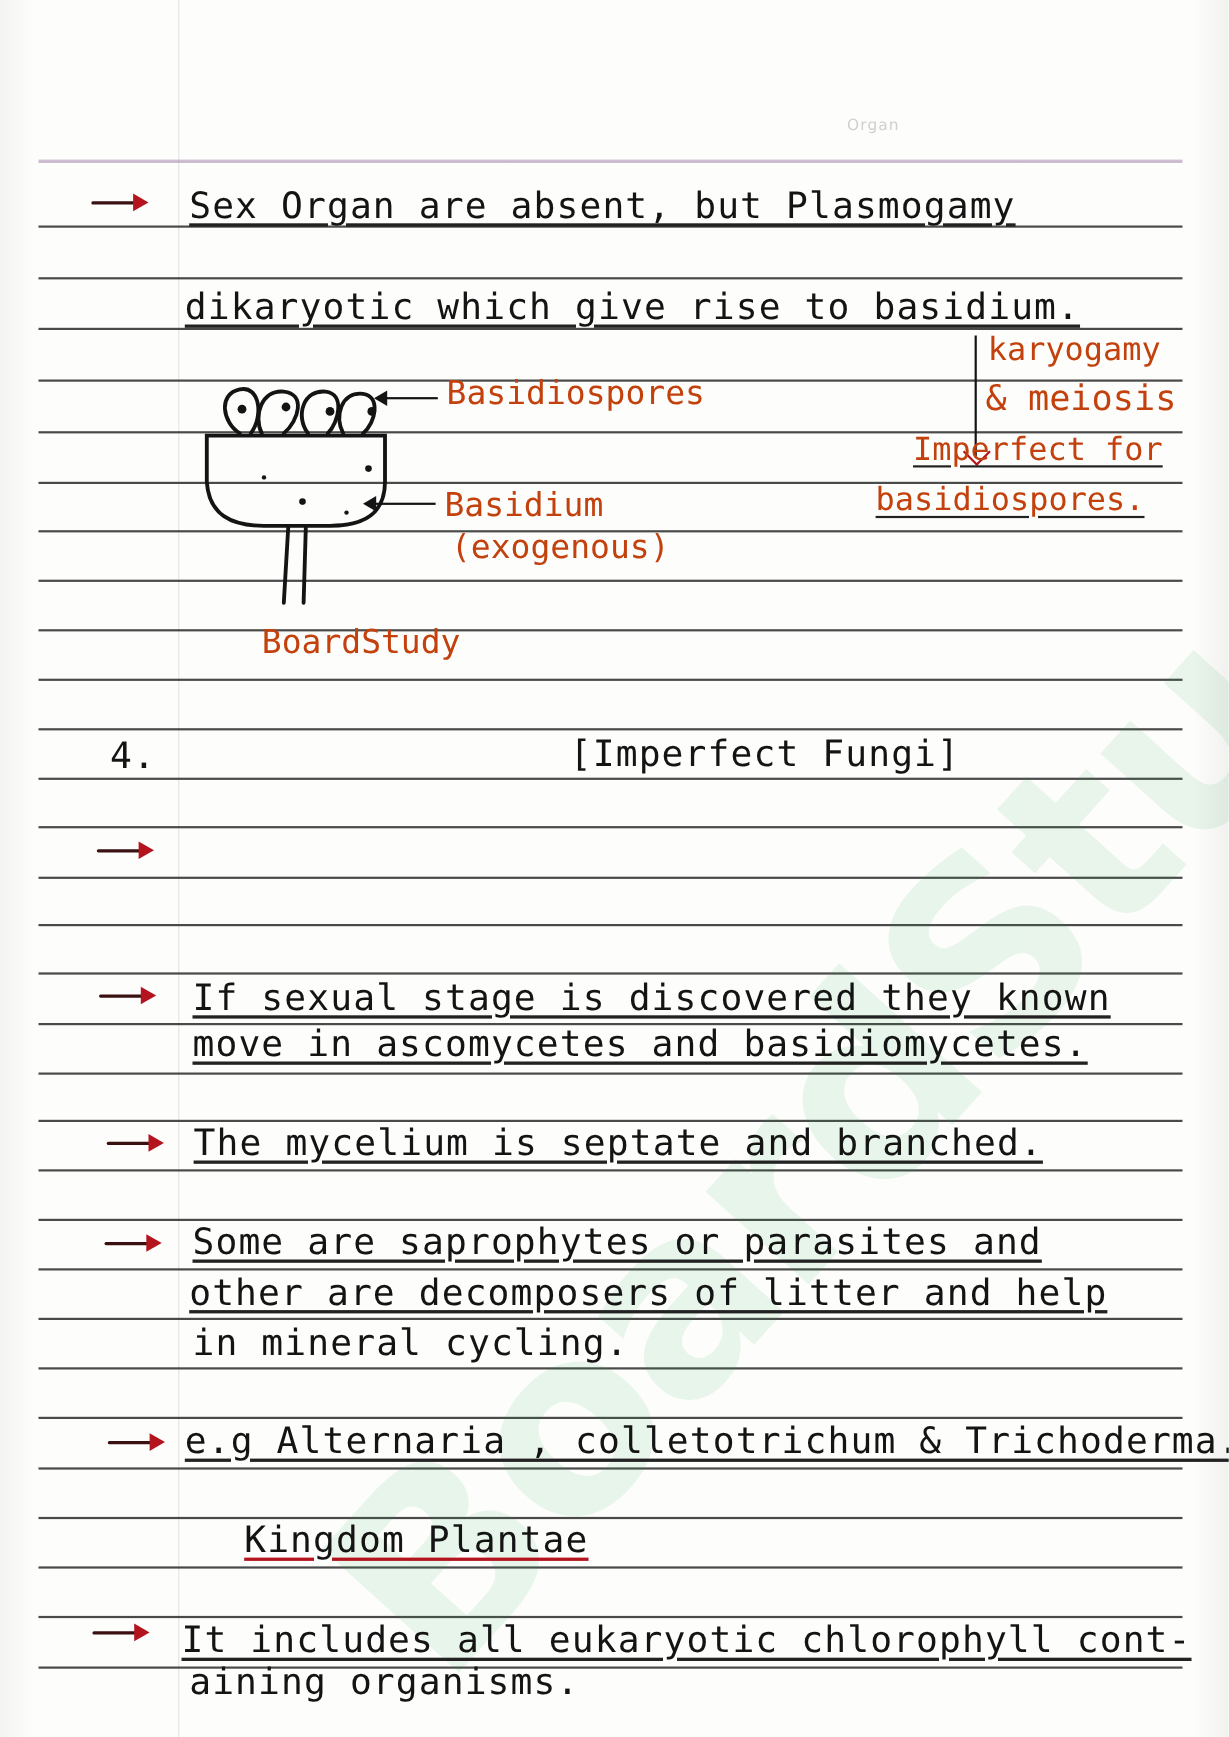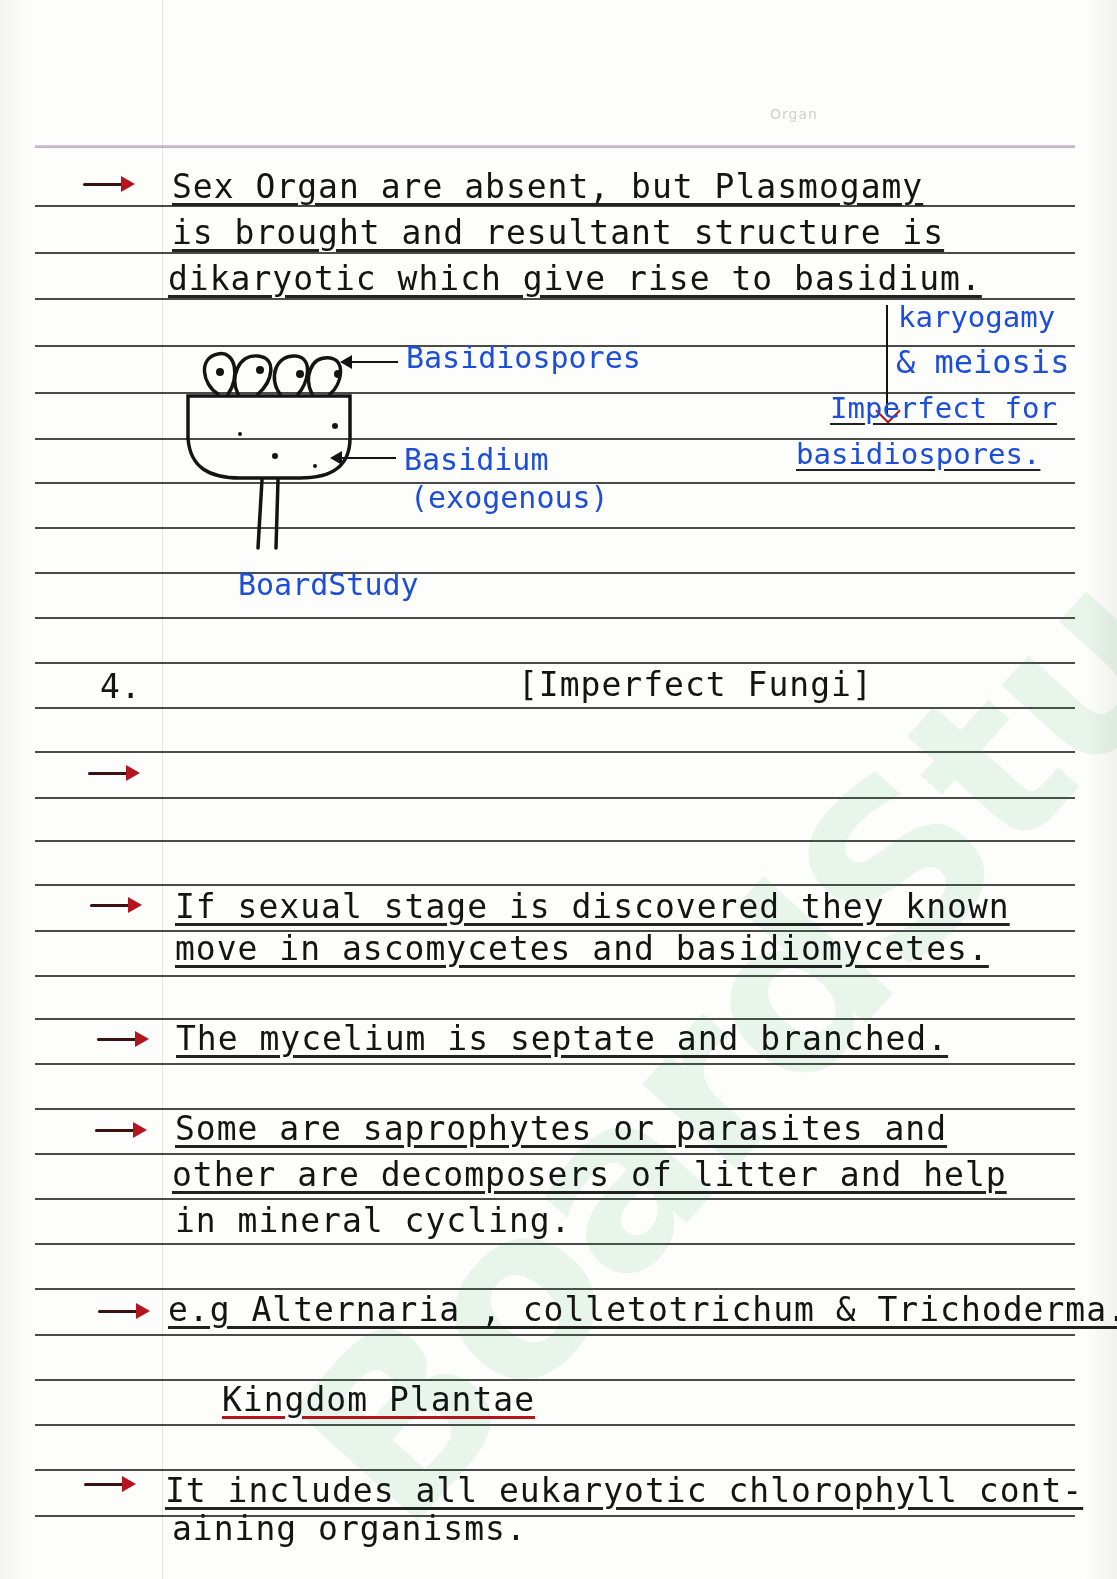--- a/index.html
+++ b/index.html
@@ -28,21 +28,21 @@
     letter-spacing:1px; white-space:nowrap; line-height:1; color:#141414; }
   .ul-black { text-decoration:underline; text-decoration-color:#222; text-underline-offset:5px; }
   .ul-red { text-decoration:underline; text-decoration-color:#b3141d; text-underline-offset:5px; }
 
   .arrow { position:absolute; width:56px; height:16px; }
   .arrow .shaft { position:absolute; left:0; top:7px; width:40px; height:3px; background:#3a1010; border-radius:2px; }
   .arrow .head { position:absolute; left:38px; top:0; width:0; height:0;
     border-top:8px solid transparent; border-bottom:8px solid transparent; border-left:14px solid #b3141d; }
 
   .diagram { position:absolute; left:180px; top:338px; width:200px; height:220px; }
-  .label { position:absolute; font-family:"DejaVu Sans Mono", monospace; font-size:30px; white-space:nowrap; line-height:1; color:#1d4ed8; }
+  .label { position:absolute; font-family:"DejaVu Sans Mono", monospace; font-size:30px; white-space:nowrap; line-height:1; color:#c2410c; }
   .leader { position:absolute; height:2px; background:#141414; }
   .leader-head { position:absolute; width:0; height:0; border-top:7px solid transparent; border-bottom:7px solid transparent; border-right:12px solid #141414; }
 
   .vline { position:absolute; width:2px; background:#141414; }
   .down-head { position:absolute; width:16px; height:16px; border-right:2px solid #b3141d; border-bottom:2px solid #b3141d; transform:rotate(45deg); }
 </style>
 </head>
 <body>
 
 <div class="page">
@@ -84,21 +84,20 @@
 
   <div class="watermark">
     <span>BoardStudy</span>
   </div>
 
   <div class="arrow" style="left:83px;top:176px">
       <div class="shaft"></div>
       <div class="head"></div>
     </div>
   <div class="hw ul-black" style="left:172px;top:170px">Sex Organ are absent, but Plasmogamy</div>
-  <div class="hw ul-black" style="left:172px;top:216px">is brought and resultant structure is</div>
   <div class="hw ul-black" style="left:168px;top:262px">dikaryotic which give rise to basidium.</div>
 
   <div class="diagram">
     <svg width="200" height="220" viewBox="0 0 200 220">
       <g fill="none" stroke="#141414" stroke-width="3.5" stroke-linecap="round">
         <path d="M38 56 C22 46 18 20 38 16 C56 12 60 40 48 56"></path>
         <path d="M58 56 C50 40 58 16 78 18 C98 20 92 44 78 56"></path>
         <path d="M100 56 C88 40 96 16 116 18 C134 20 128 46 118 56"></path>
         <path d="M132 56 C124 40 130 18 150 20 C166 22 162 46 150 56"></path>
         <path d="M8 58 L170 58 L170 100 C170 130 150 140 120 140 L60 140 C30 140 10 130 8 100 Z"></path>

